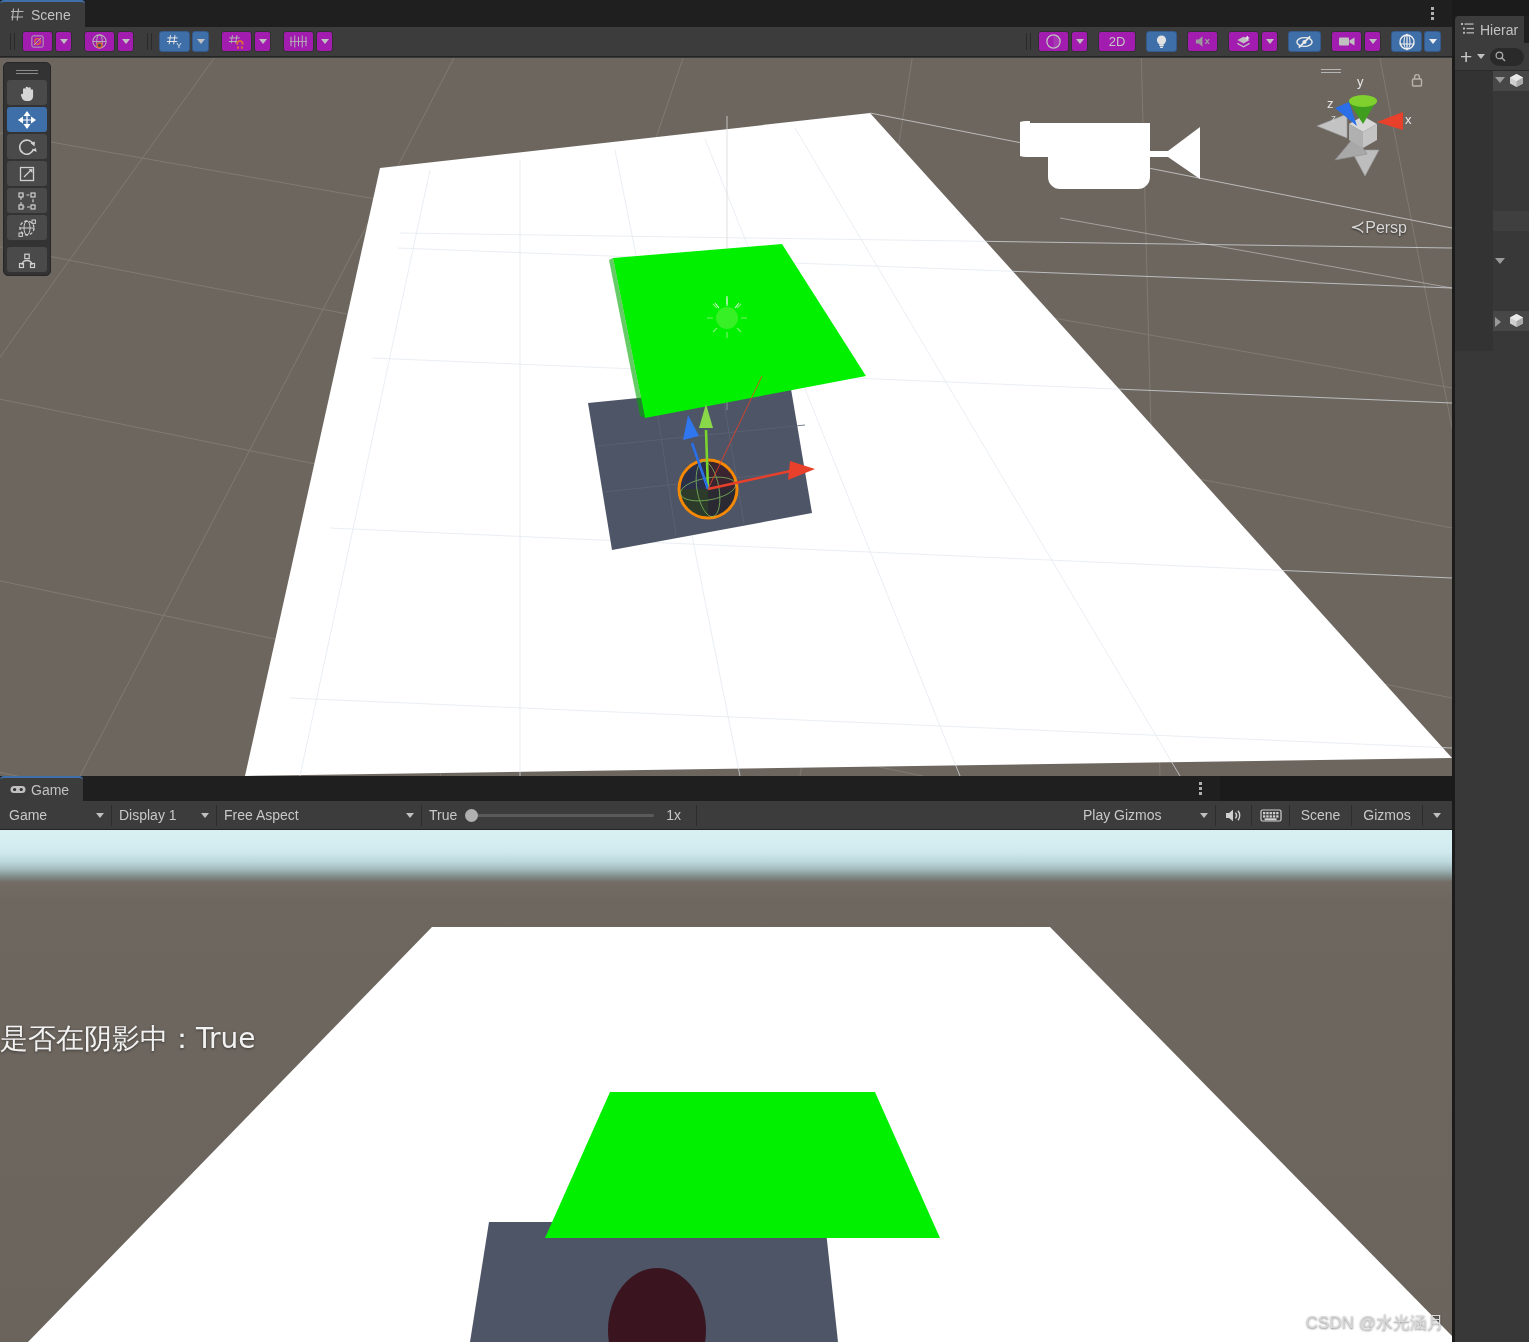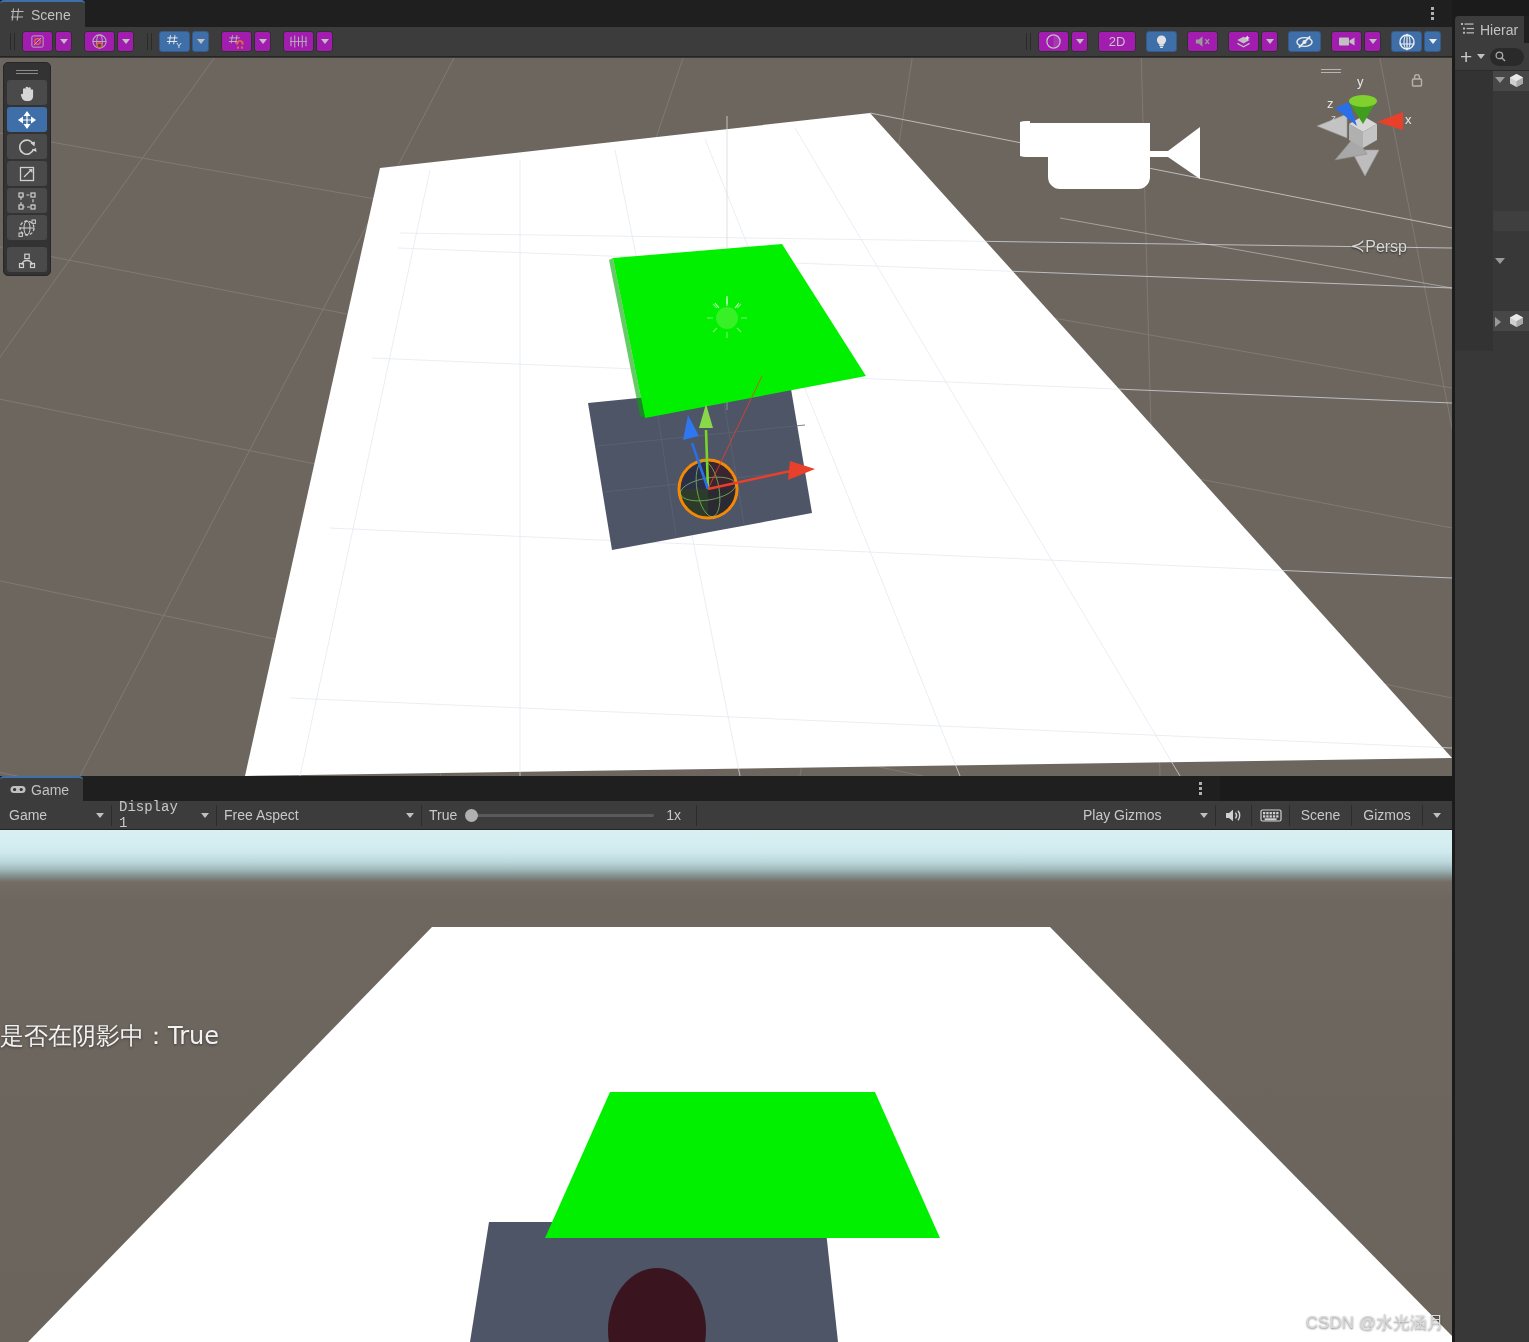--- a/index.html
+++ b/index.html
@@ -81,21 +81,21 @@
     background: #4a4a4a; display: flex; align-items: center;
     justify-content: center;
   }
   .tool.on { background: #3f6fa8; }
   .tool.gap { margin-top: 5px; }
 
   
   #scene-gizmo { position: absolute; right: 25px; top: 8px;
                  width: 120px; height: 130px; z-index: 25; }
   #persp-label {
-    position: absolute; right: 45px; top: 177px;
+    position: absolute; right: 45px; top: 158px;
     color: #d8d8d8; font-size: 16px; z-index: 25;
     text-shadow: 0 1px 2px rgba(0,0,0,.6);
   }
   #gizmo-lock { position: absolute; right: 28px; top: 14px; z-index: 26; }
   #gizmo-grip { position: absolute; right: 110px; top: 9px; z-index: 26;
                 width: 22px; height: 8px; display:flex; flex-direction:column;
                 gap:2px; align-items:center; justify-content:center;}
   #gizmo-grip i { width: 20px; height: 1px; background: #b5b5b5; display:block;}
 
   
@@ -127,21 +127,21 @@
       #d9f0f2 0px, #d5eef1 12px, #cfe9ee 22px, #bcd8dd 32px,
       #9fb6b8 40px, #82908d 46px, #736c65 52px, #6e6760 70px, #6b645d 100%); }
   #game-watermark {
     position: absolute; right: 8px; bottom: 8px;
     color: #d9d9d9; font-size: 17px; z-index: 40;
     text-shadow: 0 1px 2px rgba(0,0,0,.5);
     text-align: center;
   }
   #shadow-text {
     position: absolute; left: 0px; top: 190px;
-    color: #f2f2f2; font-size: 24px; z-index: 40;
+    color: #f2f2f2; font-size: 28px; z-index: 40;
     font-family: "DejaVu Sans", "Liberation Sans", sans-serif;
     text-shadow: 0 1px 3px rgba(0,0,0,.45);
     white-space: nowrap;
   }
 
   
   #hierarchy { position: absolute; left: 1455px; top: 16px;
                width: 74px; height: 1342px; background: #86efac; }
   #hier-tabstrip { height: 27px; background: #1f1f1f;
                    display: flex; align-items: flex-end; }
@@ -594,21 +594,21 @@
           <i></i>
         </div>
     </div>
 
     <div class="gv-toolbar" style="position:absolute;top:25px;left:0;width:1452px;">
       <div class="gbtn" style="width:110px;">
         <span>Game</span>
         <span style="flex:1"></span>
         <span class="caret"></span>
       </div>
-      <div class="gbtn" style="width:105px;font-family:Liberation Mono, monospace;">
+      <div class="gbtn" style="width:105px;">
         <span>Display 1</span>
         <span style="flex:1"></span>
         <span class="caret"></span>
       </div>
       <div class="gbtn" style="width:205px;">
         <span>Free Aspect</span>
         <span style="flex:1"></span>
         <span class="caret"></span>
       </div>
       <div class="gbtn" style="width:275px;gap:12px;">

